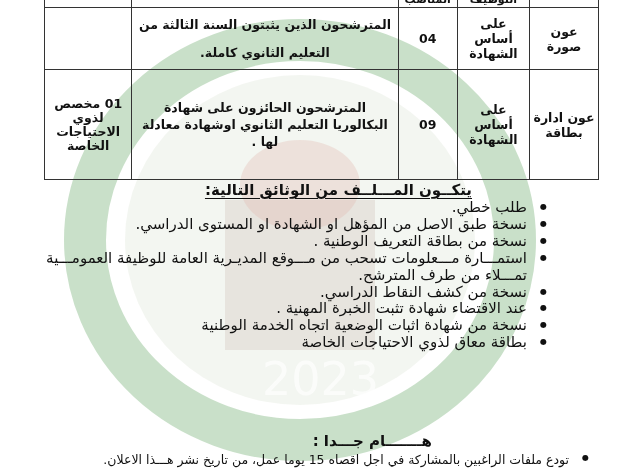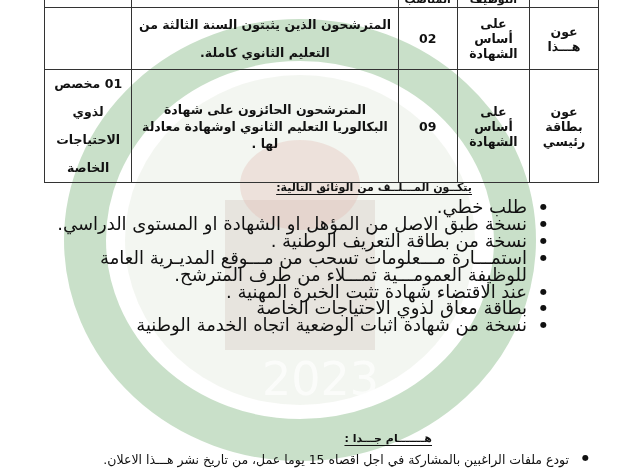--- a/index.html
+++ b/index.html
@@ -19,36 +19,36 @@
   }
   table.posts td, table.posts th {
     border:1.3px solid #333; text-align:center; vertical-align:middle;
     font-size:12.5px; font-weight:bold; padding:0 3px;
   }
   table.posts th { height:16px; font-size:11px; }
   .c-rank { width:57px; }
   .c-mode { width:60px; }
   .c-num  { width:48px; font-size:13px; }
   .c-cond { width:240px; font-size:12.5px; line-height:28px; }
-  .c-note { width:74px; line-height:28px; }
+  .c-note { width:74px; line-height:14px; }
   .row1 td { height:61px; }
   .row2 td { height:109px; }
   .cond2 { line-height:17px; }
 
   .heading {
-    position:absolute; right:163px; top:181px; font-size:11px; font-weight:bold;
+    position:absolute; right:163px; top:181px; font-size:15px; font-weight:bold;
     text-decoration:underline; text-underline-offset:3px;
   }
-  ul.docs { position:absolute; right:86px; top:199px; margin:0; padding:0; list-style:none; font-size:18px; }
+  ul.docs { position:absolute; right:86px; top:199px; margin:0; padding:0; list-style:none; font-size:15px; }
   ul.docs li { position:relative; padding-right:22px; line-height:16.9px; white-space:nowrap; }
   ul.docs li::before { content:"●"; position:absolute; right:2px; top:0; font-size:8px; }
   ul.docs li.wrap { white-space:normal; width:490px; }
   .important {
-    position:absolute; right:203px; top:432px; font-size:11px; font-weight:bold;
-    text-decoration:underline; text-underline-offset:3px;
+    position:absolute; right:203px; top:432px; font-size:15px; font-weight:bold;
+    text-underline-offset:3px;
   }
   ul.notes { position:absolute; right:44px; top:452px; margin:0; padding:0; list-style:none; font-size:12.5px; }
   ul.notes li { position:relative; padding-right:22px; white-space:nowrap; }
   ul.notes li::before { content:"●"; position:absolute; right:2px; top:1px; font-size:8px; }
 </style>
 </head>
 <body>
 
 <svg class="watermark" viewBox="0 0 635 470">
   <ellipse cx="300" cy="240" rx="215" ry="200" fill="none" stroke="#9cc79c" stroke-width="42" opacity="0.55"></ellipse>
@@ -62,46 +62,47 @@
   <table class="posts">
     <tbody>
         <tr>
       <th class="c-rank"></th>
       <th class="c-mode">التوظيف</th>
       <th class="c-num">المناصب</th>
       <th class="c-cond"></th>
       <th class="c-note"></th>
     </tr>
     <tr class="row1">
-      <td class="c-rank">عون هـــذا</td>
+      <td class="c-rank">عون صورة</td>
       <td class="c-mode">على أساس الشهادة</td>
-      <td class="c-num">02</td>
+      <td class="c-num">04</td>
       <td class="c-cond">المترشحون الذين يثبتون السنة الثالثة من التعليم الثانوي كاملة.</td>
       <td class="c-note"></td>
     </tr>
     <tr class="row2">
-      <td class="c-rank">عون بطاقة رئيسي</td>
+      <td class="c-rank">عون ادارة بطاقة</td>
       <td class="c-mode">على أساس الشهادة</td>
       <td class="c-num">09</td>
       <td class="c-cond cond2">المترشحون الحائزون على شهادة البكالوريا التعليم الثانوي اوشهادة معادلة لها .</td>
       <td class="c-note">01 مخصص لذوي الاحتياجات الخاصة</td>
     </tr>
   </tbody>
     </table>
 
   <div class="heading">يتكــون المـــلــف من الوثائق التالية:</div>
 
   <ul class="docs">
     <li>طلب خطي.</li>
     <li>نسخة طبق الاصل من المؤهل او الشهادة او المستوى الدراسي.</li>
     <li>نسخة من بطاقة التعريف الوطنية .</li>
     <li class="wrap">استمـــارة مـــعلومات تسحب من مـــوقع المديـرية العامة للوظيفة العمومـــية تمـــلاء من طرف المترشح.</li>
+    <li>نسخة من كشف النقاط الدراسي.</li>
     <li>عند الاقتضاء شهادة تثبت الخبرة المهنية .</li>
+    <li>نسخة من شهادة اثبات الوضعية اتجاه الخدمة الوطنية</li>
     <li>بطاقة معاق لذوي الاحتياجات الخاصة</li>
-    <li>نسخة من شهادة اثبات الوضعية اتجاه الخدمة الوطنية</li>
   </ul>
 
   <div class="important">هـــــــام جـــدا :</div>
 
   <ul class="notes">
     <li>تودع ملفات الراغبين بالمشاركة في اجل اقصاه 15 يوما عمل، من تاريخ نشر هـــذا الاعلان.</li>
   </ul>
 </div>
 
 </body></html>

